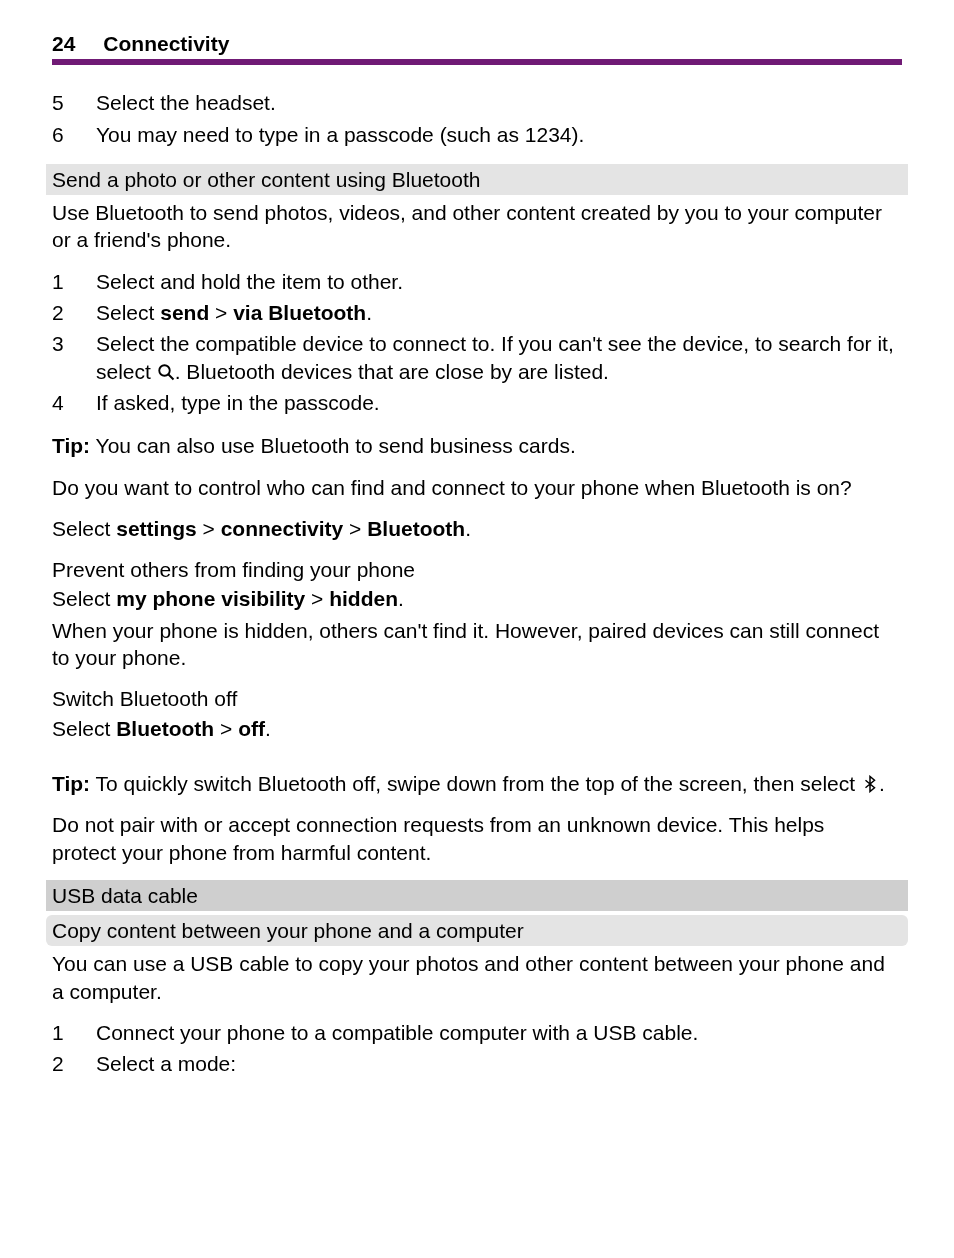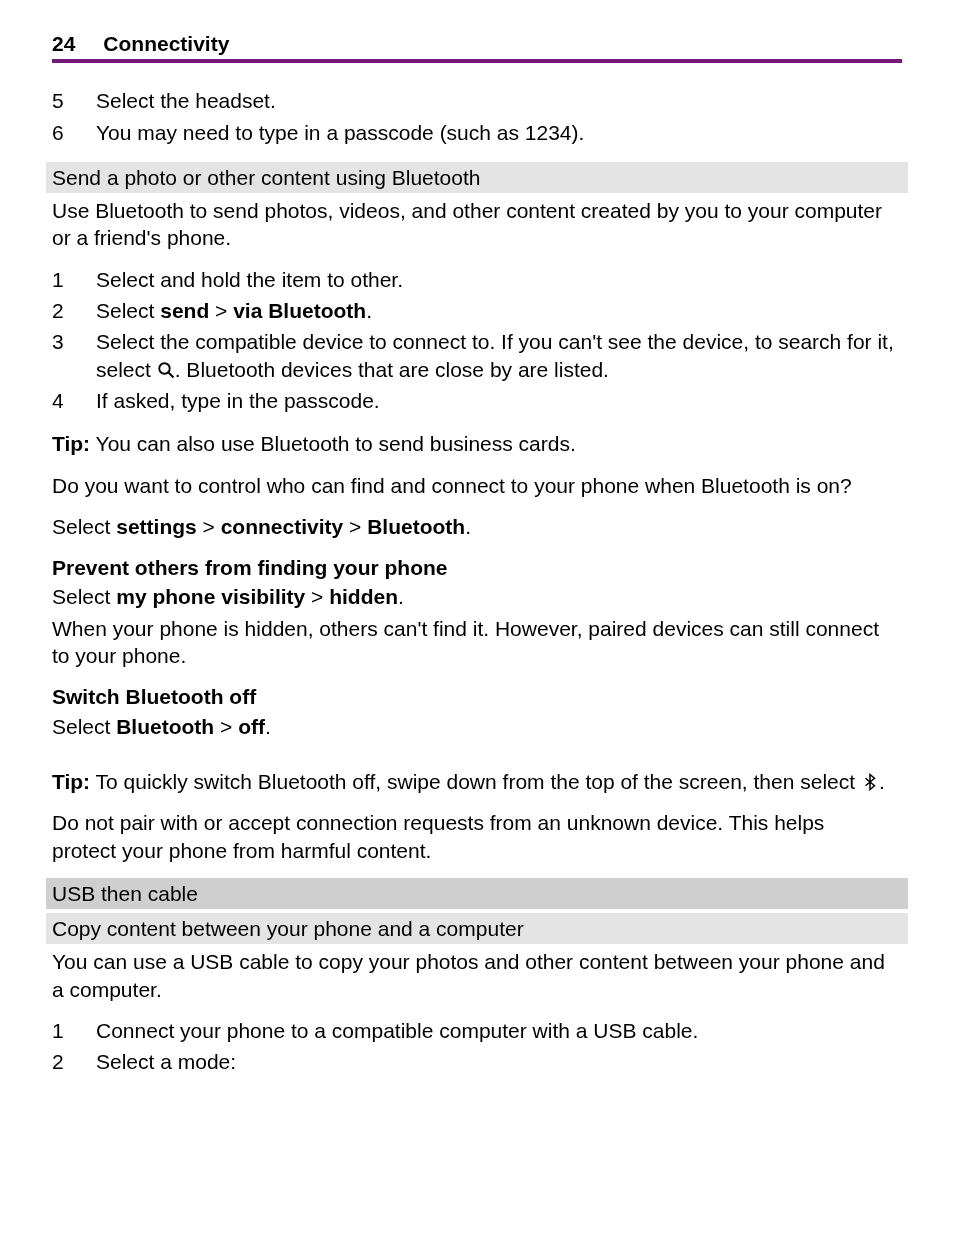--- a/index.html
+++ b/index.html
@@ -12,21 +12,21 @@
     line-height: 1.3;
   }
   .page {
     width: 954px;
     box-sizing: border-box;
     padding: 30px 52px 60px 52px;
   }
   .page-header {
     display: flex;
     align-items: baseline;
-    border-bottom: 4px solid #701a75;
+    border-bottom: 6px solid #701a75;
     padding-bottom: 2px;
     margin-bottom: 24px;
   }
   .page-number {
     font-weight: 700;
     margin-right: 28px;
   }
   .section-title {
     font-weight: 700;
   }
@@ -59,21 +59,21 @@
   .para {
     margin: 0 12px 14px 0;
   }
   .para.tight {
     margin-bottom: 4px;
   }
   .bold {
     font-weight: 700;
   }
   .sub-heading {
-    font-weight: 700;
+    font-weight: 400;
     margin: 2px 0 2px 0;
   }
   .spacer-md { height: 14px; }
   svg.inline-icon {
     display: inline-block;
     vertical-align: -2px;
     width: 18px;
     height: 18px;
   }
 </style>
@@ -151,22 +151,22 @@
   <div class="spacer-md"></div>
 
   <p class="para">
     <span class="bold">Tip:</span><span> To quickly switch Bluetooth off, swipe down from the top of the screen, then select </span><svg class="inline-icon" viewBox="0 0 24 24" fill="none" stroke="#000" stroke-width="2">
         <path d="M6 7 L18 17 L12 22 L12 2 L18 7 L6 17"></path>
       </svg><span>.</span>
   </p>
 
   <p class="para">Do not pair with or accept connection requests from an unknown device. This helps protect your phone from harmful content.</p>
 
-  <div class="shaded-heading dark">USB then cable</div>
-  <div class="shaded-heading" style="margin-top:0;">Copy content between your phone and a computer</div>
+  <div class="shaded-heading dark">USB data cable</div>
+  <div class="shaded-heading" style="margin-top:0;border-radius:6px;">Copy content between your phone and a computer</div>
   <p class="para">You can use a USB cable to copy your photos and other content between your phone and a computer.</p>
 
   <ol class="numbered">
     <li>
       <span class="num">1</span>
       <span class="txt">Connect your phone to a compatible computer with a USB cable.</span>
     </li>
     <li>
       <span class="num">2</span>
       <span class="txt">Select a mode:</span>

